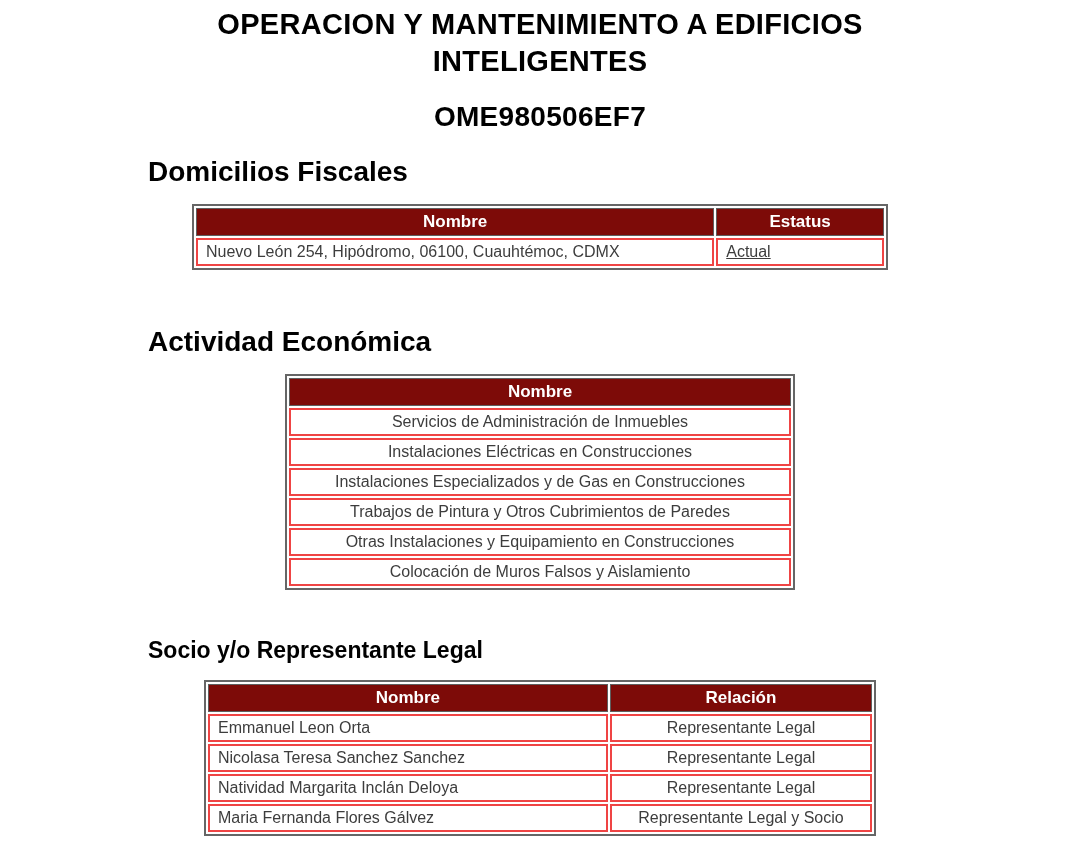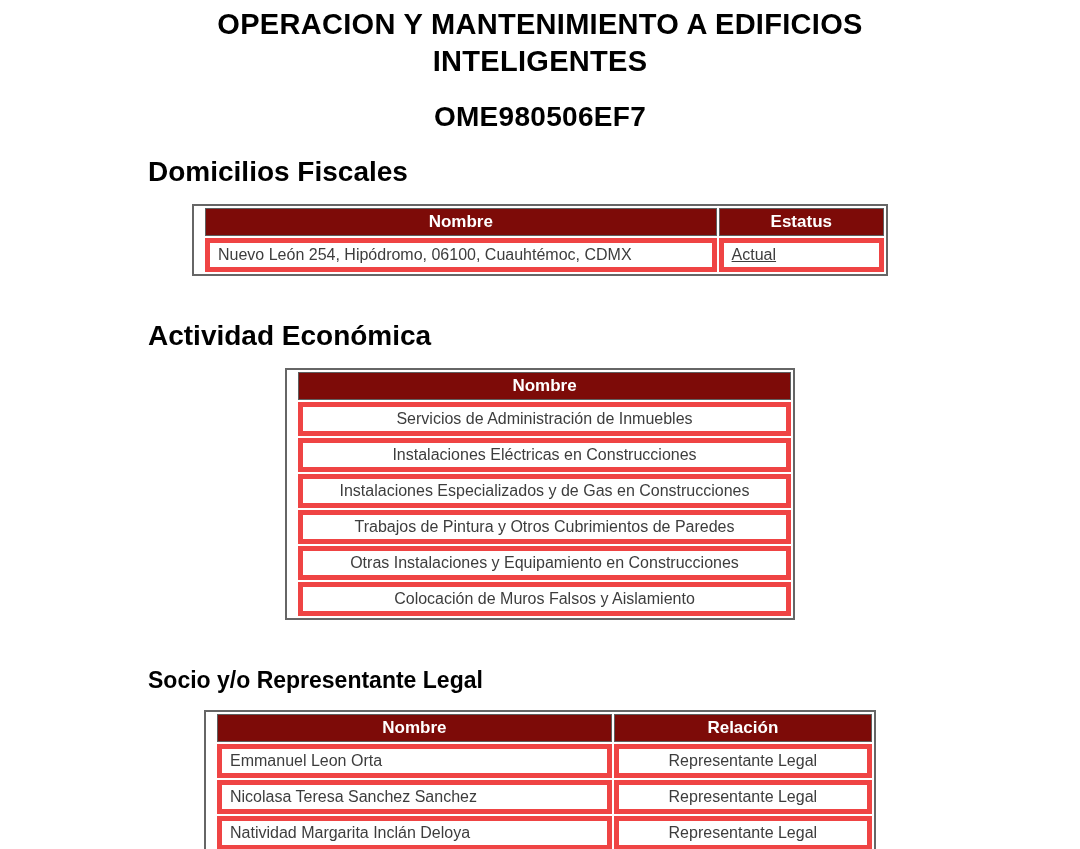--- a/index.html
+++ b/index.html
@@ -33,47 +33,46 @@
     color: #000000;
     margin-top: 21px;
     letter-spacing: 0.3px;
   }
   .section-heading {
     font-weight: bold;
     color: #000000;
     margin: 0;
   }
   #sec-domicilios .section-heading { font-size: 28px; margin: 23px 0 0 148px; }
-  #sec-actividad  .section-heading { font-size: 28px; margin: 44px 0 0 148px; }
+  #sec-actividad  .section-heading { font-size: 28px; margin: 56px 0 0 148px; }
   #sec-socios     .section-heading { font-size: 23px; margin: 47px 0 16px 148px; }
 
   table.tbl {
     border-collapse: separate;
     border-spacing: 2px;
     border: 2px solid #666666;
     background: #ffffff;
     table-layout: fixed;
     margin: 16px auto 0 auto;
-    padding-left: 9px;
   }
   table.tbl th {
     background: #7D0B08;
     color: #ffffff;
     font-size: 17px;
     font-weight: bold;
     text-align: center;
     padding: 3px 6px;
     border: 1px solid #5f5f5f;
     line-height: 20px;
   }
   table.tbl td {
     font-size: 16px;
     color: #3D3D3D;
     padding: 2px 8px;
-    border: 5px solid #ef4444;
+    border: 2px solid #ef4444;
     line-height: 20px;
     text-align: center;
     overflow-wrap: break-word;
   }
   .tbl-domicilios { width: 696px; }
   .tbl-domicilios th:first-child { width: 73.5%; }
   .tbl-domicilios td:first-child { text-align: left; }
   .tbl-domicilios td:last-child  { text-align: left; text-decoration: underline; }
 
   .tbl-actividad { width: 510px; }

